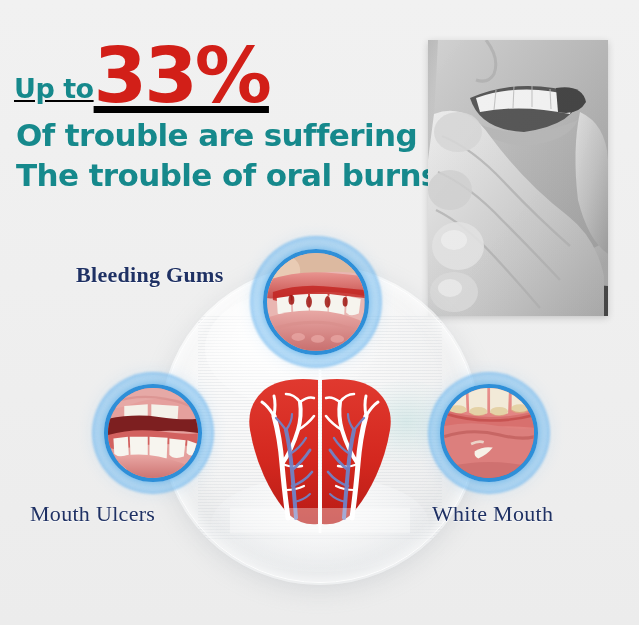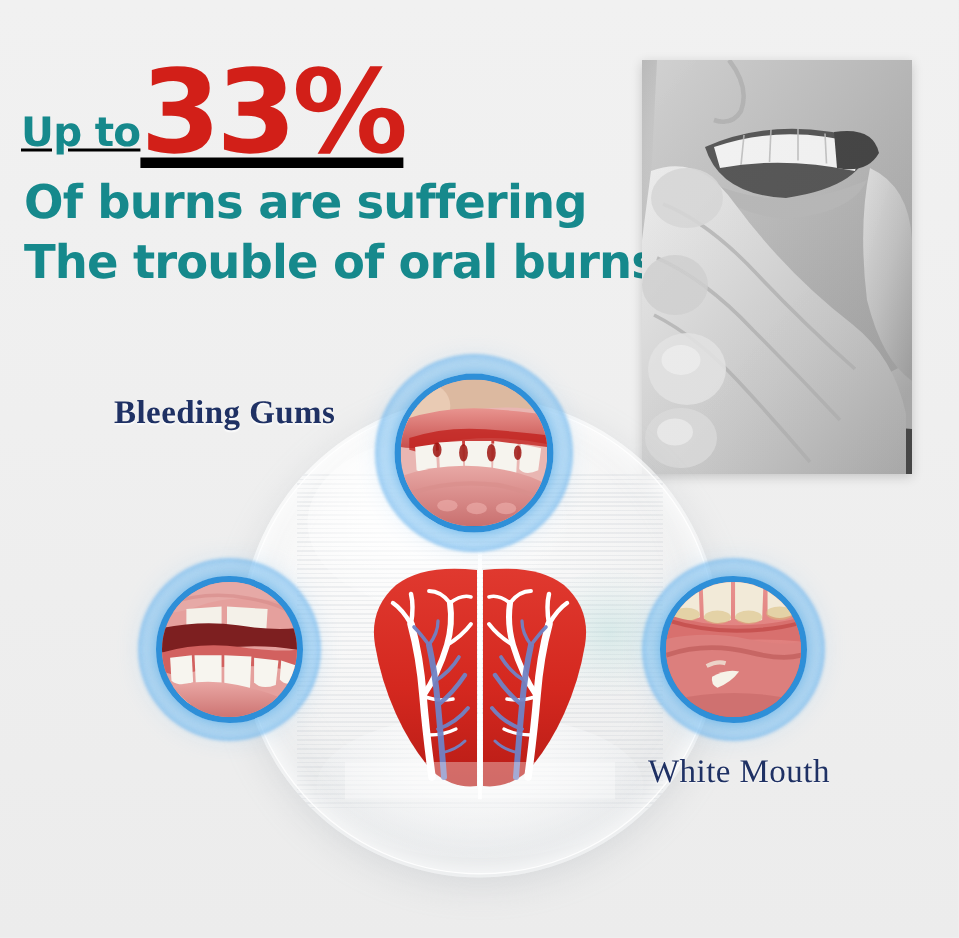--- a/index.html
+++ b/index.html
@@ -216,21 +216,21 @@
 </head>
 <body>
 
 <div id="poster">
 
   <div class="headline">
     <div class="hl-line1">
       <span class="hl-upto">Up to</span>
       <span class="hl-pct">33%</span>
     </div>
-    <div class="hl-line2">Of burns are suffering</div>
+    <div class="hl-line2">Of trouble are suffering</div>
     <div class="hl-line3">The trouble of oral burns</div>
   </div>
 
   <div class="photo">
     <svg viewBox="0 0 180 276" preserveAspectRatio="xMidYMid slice">
       <defs>
         <linearGradient id="skinG" x1="0" y1="0" x2="1" y2="1">
           <stop offset="0%" stop-color="#cfcfcf"></stop>
           <stop offset="45%" stop-color="#b8b8b8"></stop>
           <stop offset="100%" stop-color="#9a9a9a"></stop>
@@ -499,15 +499,16 @@
 
         <path d="M34 70 Q44 64 54 66 Q48 74 38 78 Q33 76 34 70 Z" fill="#f6f2e8"></path>
         <path d="M30 62 Q38 58 44 60" fill="none" stroke="#f0e9db" stroke-width="3" opacity="0.8"></path>
 
         <ellipse cx="50" cy="98" rx="60" ry="16" fill="#b85a58" opacity="0.35"></ellipse>
       </svg>
     </div>
   </div>
 
   <div class="label" id="label-bleeding">Bleeding Gums</div>
+  <div class="label" id="label-ulcers">Mouth Ulcers</div>
   <div class="label" id="label-white">White Mouth</div>
 
 </div>
 
 </body></html>

